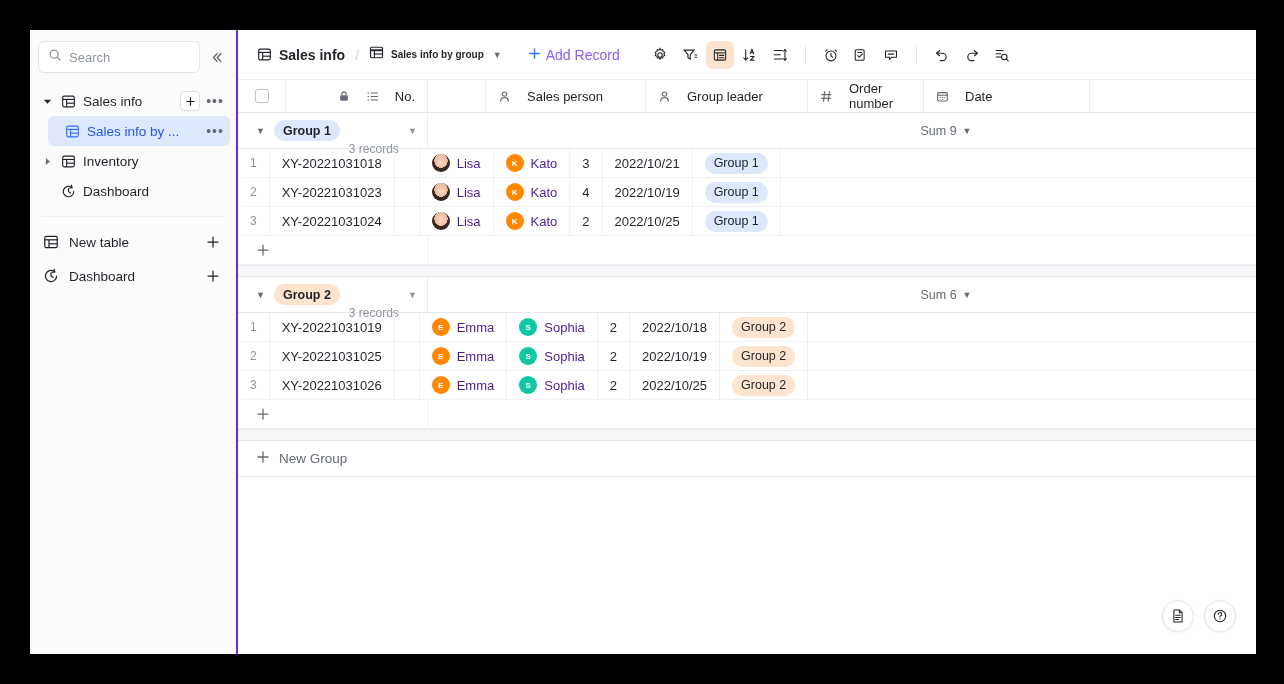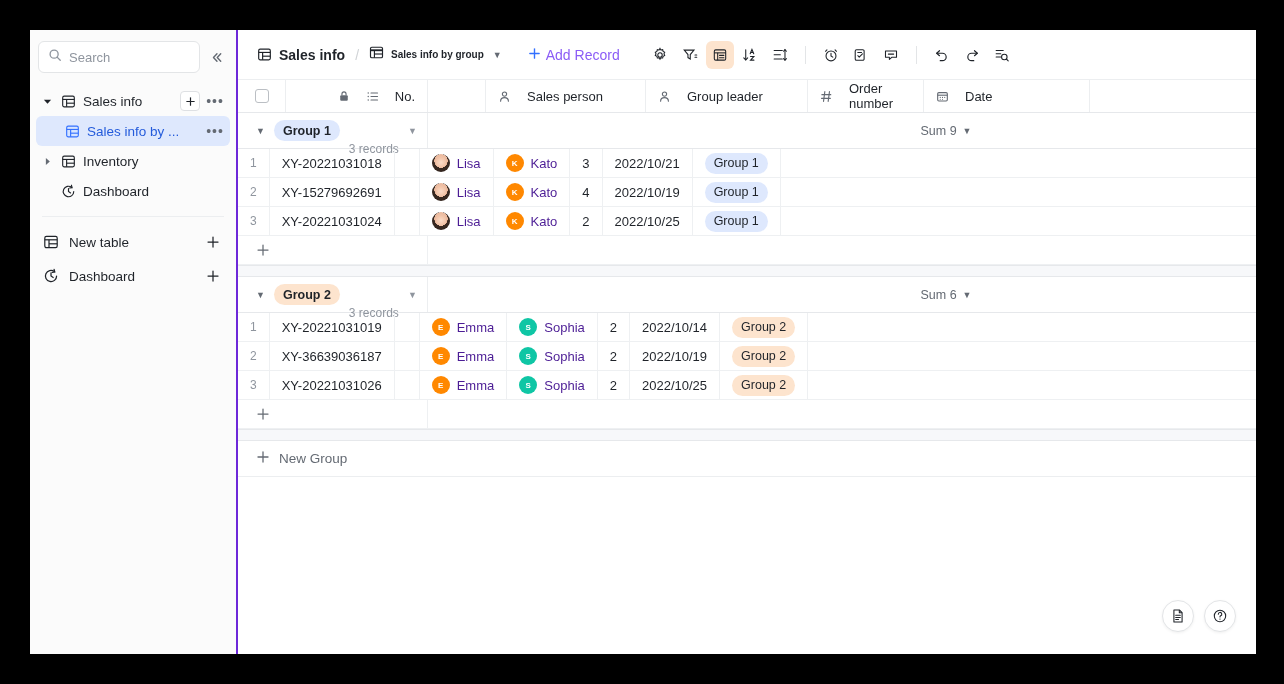--- a/index.html
+++ b/index.html
@@ -101,21 +101,21 @@
   }
   .nav-item .dots {
     width: 18px; height: 18px;
     display: flex; align-items: center; justify-content: center;
     color: #646a73;
     font-size: 14px;
     letter-spacing: 1px;
     flex: 0 0 18px;
     line-height: 8px;
   }
-  .nav-item.child { padding-left: 28px; }
+  .nav-item.child { padding-left: 16px; margin-left: 12px; }
   .nav-item.selected { background: #dee8fd; }
   .nav-item.selected .ntext { color: #245bdb; }
   .nav-item.selected .nicon { color: #3370ff; }
   .sidebar-divider {
     height: 1px; background: #eceef0;
     margin: 10px 12px 8px 12px;
   }
   .bottom-nav { padding: 0 8px; }
   .bottom-item {
     display: flex; align-items: center;
@@ -697,21 +697,21 @@
           </div>
           <div class="dc c-order right">3</div>
           <div class="dc c-date">2022/10/21</div>
           <div class="dc c-group">
             <span class="badge blue cell">Group 1</span>
           </div>
         </div>
 
         <div class="row data-row">
           <div class="dc c-check num-idx">2</div>
-          <div class="dc c-no no-val">XY-15279692691</div>
+          <div class="dc c-no no-val">XY-20221031023</div>
           <div class="dc c-blank"></div>
           <div class="dc c-sales">
             <span class="avatar photo"></span>
             <span class="person-name">Lisa</span>
           </div>
           <div class="dc c-leader">
             <span class="avatar" style="background:#ff8800">K</span>
             <span class="person-name">Kato</span>
           </div>
           <div class="dc c-order right">4</div>
@@ -771,29 +771,29 @@
           <div class="dc c-blank"></div>
           <div class="dc c-sales">
             <span class="avatar" style="background:#ff8800">E</span>
             <span class="person-name">Emma</span>
           </div>
           <div class="dc c-leader">
             <span class="avatar" style="background:#0fc6a5">S</span>
             <span class="person-name">Sophia</span>
           </div>
           <div class="dc c-order right">2</div>
-          <div class="dc c-date">2022/10/14</div>
+          <div class="dc c-date">2022/10/18</div>
           <div class="dc c-group">
             <span class="badge orange cell">Group 2</span>
           </div>
         </div>
 
         <div class="row data-row">
           <div class="dc c-check num-idx">2</div>
-          <div class="dc c-no no-val">XY-36639036187</div>
+          <div class="dc c-no no-val">XY-20221031025</div>
           <div class="dc c-blank"></div>
           <div class="dc c-sales">
             <span class="avatar" style="background:#ff8800">E</span>
             <span class="person-name">Emma</span>
           </div>
           <div class="dc c-leader">
             <span class="avatar" style="background:#0fc6a5">S</span>
             <span class="person-name">Sophia</span>
           </div>
           <div class="dc c-order right">2</div>

